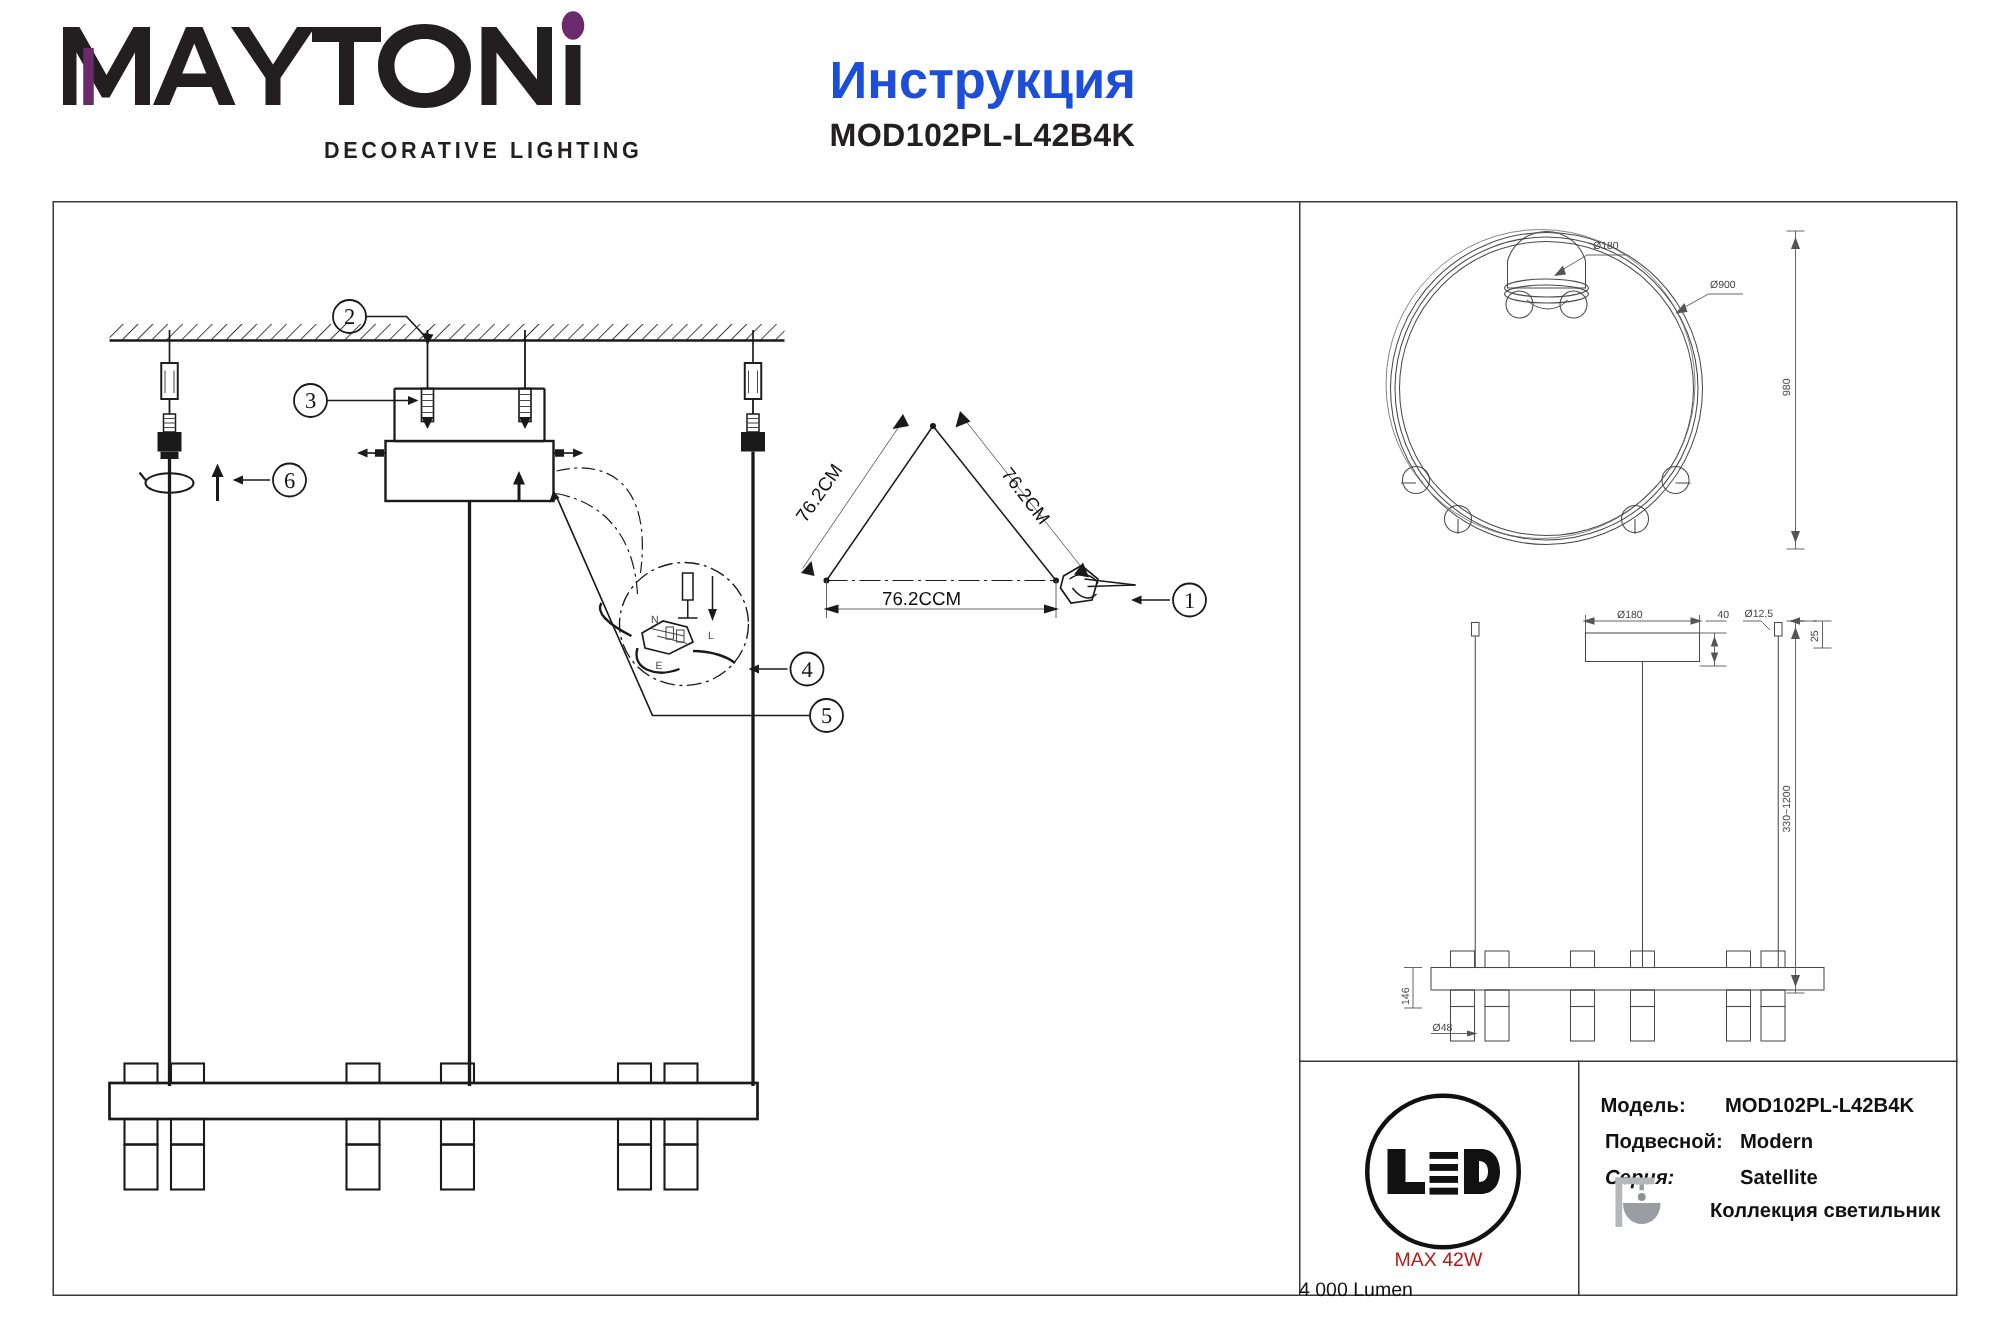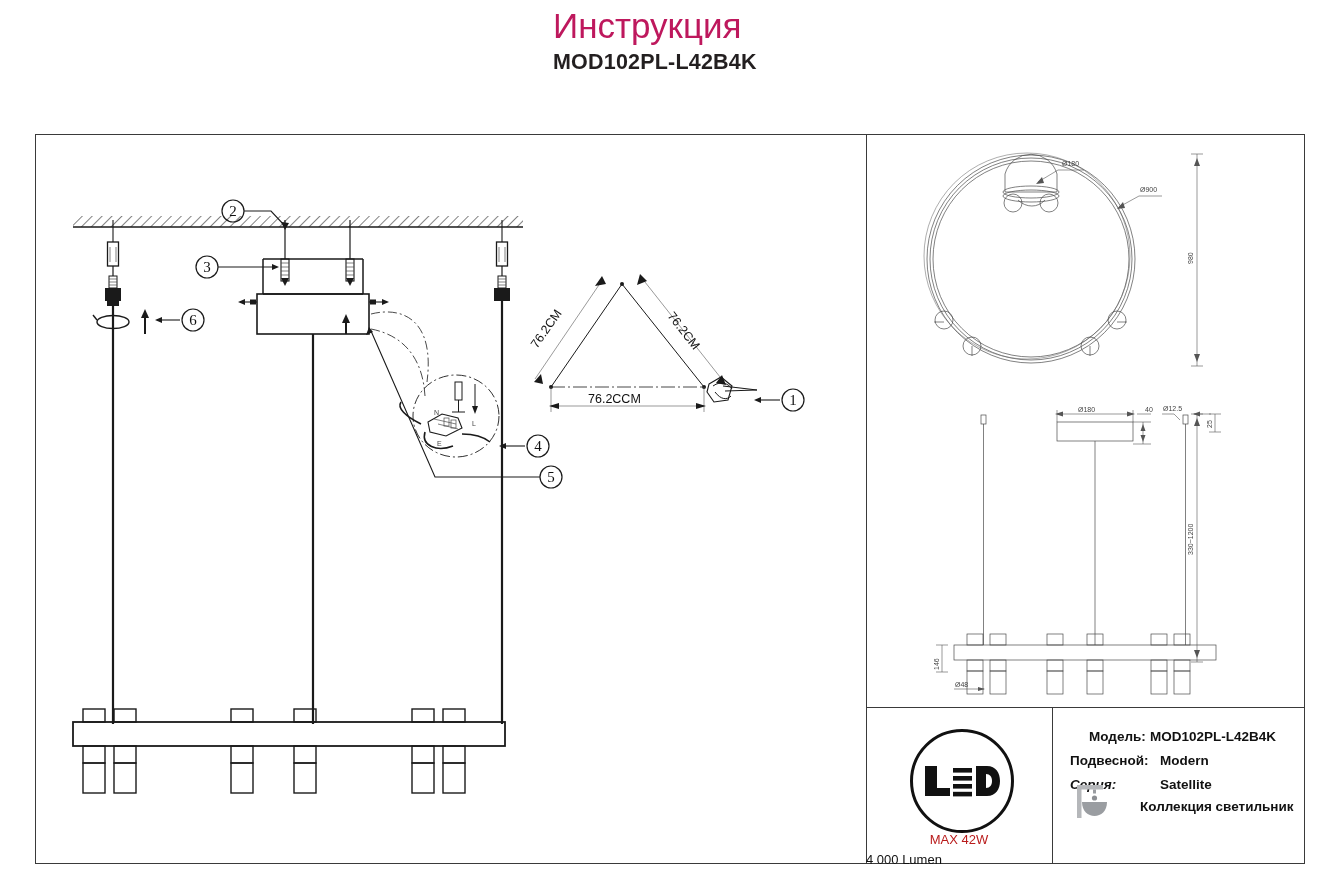--- a/index.html
+++ b/index.html
@@ -6,21 +6,21 @@
   body{width:1339px;height:885px;position:relative;font-family:"Liberation Sans",sans-serif;color:#1a1a1a;overflow:hidden;}
 
   
   #header{position:absolute;left:0;top:0;width:1339px;height:120px;}
   #logo-block{position:absolute;left:40px;top:8px;width:420px;height:105px;}
   #logo-wordmark{position:absolute;left:0;top:0;width:380px;height:68px;}
   #logo-tagline{position:absolute;left:176px;top:84px;font-size:15.5px;letter-spacing:2.6px;
                 font-weight:bold;color:#231f20;font-family:"Liberation Sans",sans-serif;
                 transform:scaleX(0.93);transform-origin:left center;}
   #title-block{position:absolute;left:553px;top:6px;width:500px;}
-  #doc-title{font-size:35px;font-weight:normal;color:#be185d;line-height:1.15;letter-spacing:0px;}
+  #doc-title{font-size:35px;font-weight:bold;color:#1d4ed8;line-height:1.15;letter-spacing:0px;margin-top:28px;}
   #doc-model{font-size:21.5px;font-weight:bold;color:#231f20;margin-top:4px;letter-spacing:0.2px;}
 
   
   #frame{position:absolute;left:35px;top:134px;width:1270px;height:730px;
          border:1.6px solid #3a3a3a;box-sizing:border-box;}
   #v-divider{position:absolute;left:866px;top:134px;width:0;height:730px;
              border-left:1.6px solid #3a3a3a;}
   #h-divider-right{position:absolute;left:866px;top:707px;width:439px;height:0;
              border-top:1.6px solid #3a3a3a;}
   #v-divider2{position:absolute;left:1052px;top:707px;width:0;height:157px;
@@ -49,20 +49,47 @@
   #info-cell{position:absolute;left:1052px;top:707px;width:253px;height:157px;}
   .info-lbl{position:absolute;font-size:13.5px;font-weight:bold;color:#111;}
   .info-val{position:absolute;font-size:13.5px;font-weight:bold;color:#111;}
   #lamp-icon{position:absolute;left:22px;top:72px;width:42px;height:42px;}
 </style>
 </head>
 <body>
 
 <div id="header">
 
+  <div id="logo-block">
+    <svg id="logo-wordmark" viewBox="0 0 380 68">
+
+      <g fill="#231f20">
+        <polygon points="2,62 2,10 13,10 31,42 49,10 60,10 60,62 50,62 50,27 33,57 28,57 11,27 11,62"></polygon>
+      </g>
+      <rect x="15.5" y="24" width="7" height="38" fill="#6b2a6b"></rect>
+      <g fill="#231f20">
+
+        <path d="M62,62 L84,10 L95,10 L117,62 L106,62 L101,50 L78,50 L73,62 Z M81.5,41 L97.5,41 L89.5,21 Z"></path>
+
+        <polygon points="114,10 126,10 142,35 158,10 170,10 147,44 147,62 137,62 137,44"></polygon>
+
+        <polygon points="168,10 214,10 214,20 196,20 196,62 186,62 186,20 168,20"></polygon>
+
+        <path d="M243,8 C261,8 274,20 274,36 C274,52 261,64 243,64 C225,64 212,52 212,36 C212,20 225,8 243,8 Z
+                 M243,18 C232,18 223,25 223,36 C223,47 232,54 243,54 C254,54 263,47 263,36 C263,25 254,18 243,18 Z"></path>
+
+        <polygon points="281,62 281,10 291,10 318,45 318,10 328,10 328,62 318,62 291,27 291,62"></polygon>
+
+        <rect x="337" y="22" width="10" height="40"></rect>
+      </g>
+
+      <ellipse cx="342" cy="9" rx="7.5" ry="9.5" fill="#6b2a6b"></ellipse>
+    </svg>
+    <div id="logo-tagline">DECORATIVE LIGHTING</div>
+  </div>
 
   <div id="title-block">
     <div id="doc-title">Инструкция</div>
     <div id="doc-model">MOD102PL-L42B4K</div>
   </div>
 </div>
 
 <div id="frame"></div>
 <div id="v-divider"></div>
 <div id="h-divider-right"></div>
@@ -474,21 +501,21 @@
         <path d="M53,2 L64,2 C73,2 77,9 77,17 C77,25 73,32 64,32 L53,32 Z
                  M63,10 L63,24 C67,24 69,21 69,17 C69,13 67,10 63,10 Z" fill="#111"></path>
       </svg>
     </div>
   </div>
   <div id="led-max">MAX 42W</div>
   <div id="led-lumen">4 000 Lumen</div>
 </div>
 
 <div id="info-cell">
-  <div class="info-lbl" style="left:26px;top:22px;padding-left:11px;">Модель:</div>
+  <div class="info-lbl" style="left:4px;top:22px;padding-left:11px;">Модель:</div>
   <div class="info-val" style="left:98px;top:22px;">MOD102PL-L42B4K</div>
 
   <div class="info-lbl" style="left:18px;top:46px;">Подвесной:</div>
   <div class="info-val" style="left:108px;top:46px;">Modern</div>
 
   <div class="info-lbl" style="left:18px;top:70px;font-style:italic;">Серия:</div>
   <div class="info-val" style="left:108px;top:70px;">Satellite</div>
 
   <svg id="lamp-icon" viewBox="0 0 42 42">
     <rect x="3" y="6" width="4.5" height="33" fill="#b5b7ba"></rect>

